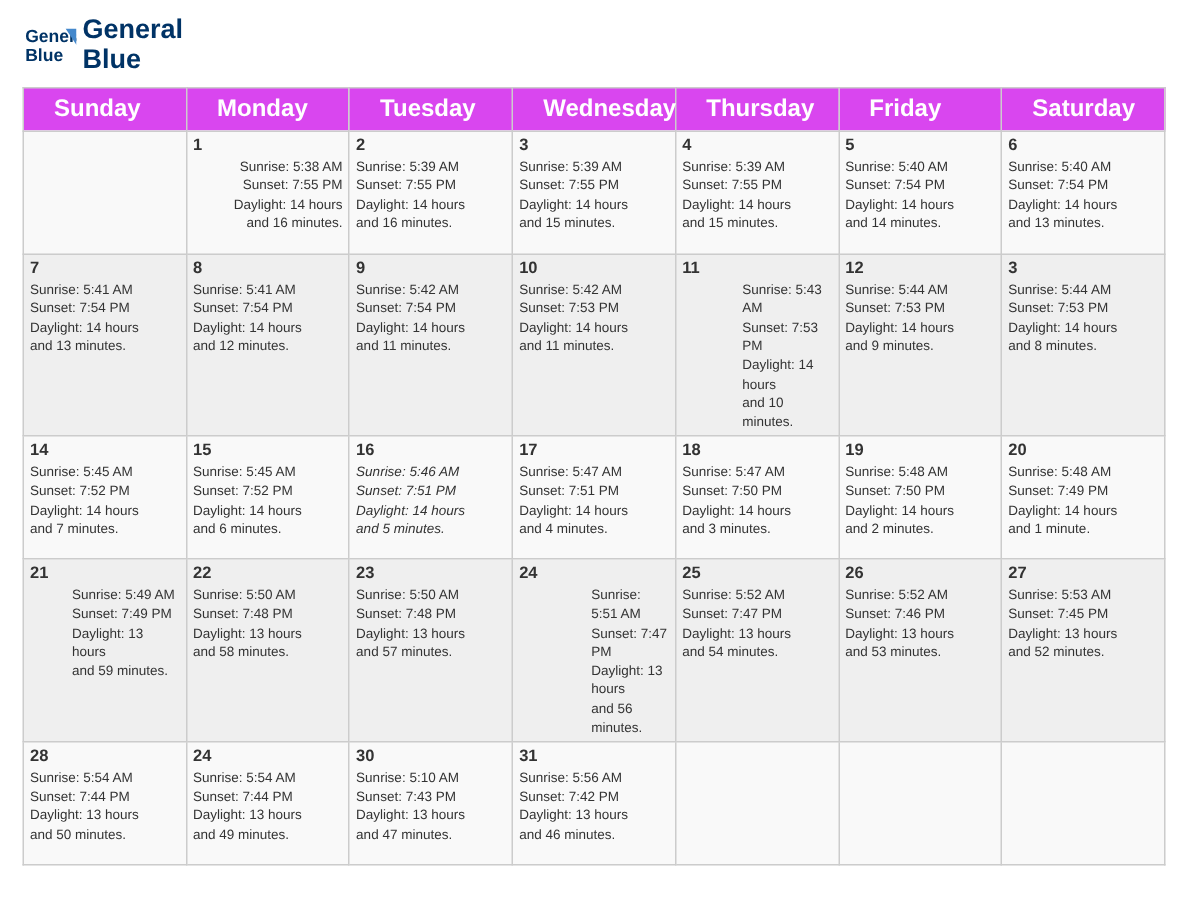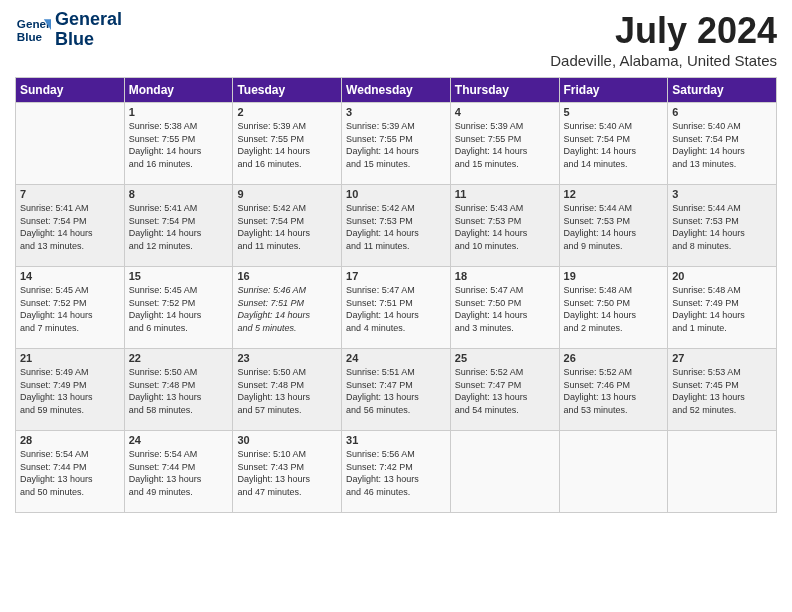--- a/index.html
+++ b/index.html
@@ -45,25 +45,25 @@
     .location {
       font-size: 15px;
       color: #333;
     }
     table {
       width: 100%;
       border-collapse: collapse;
       table-layout: fixed;
     }
     thead tr th {
-      background: #4c1d95;
+      background: #d946ef;
       color: #fff;
-      font-size: 12px;
+      font-size: 16px;
       font-weight: bold;
-      padding: 5px 4px;
+      padding: 5px 20px;
       text-align: left;
       border: 1px solid #ccc;
     }
     tbody tr td {
       vertical-align: top;
       border: 1px solid #ccc;
       padding: 3px 4px;
       font-size: 9.5px;
       color: #333;
       height: 82px;
@@ -94,44 +94,40 @@
     <svg class="logo-icon" viewBox="0 0 40 40" xmlns="http://www.w3.org/2000/svg">
       <text x="2" y="18" font-size="13" font-weight="bold" fill="#003366">General</text>
       <text x="2" y="32" font-size="13" font-weight="bold" fill="#003366">Blue</text>
       <polygon points="32,8 40,8 40,20" fill="#4488cc"></polygon>
     </svg>
     <div class="logo-text">
       <span>General</span>
       <span>Blue</span>
     </div>
   </div>
-  <div class="title-block">
-    <div class="month-title">July 2024</div>
-    <div class="location">Dadeville, Alabama, United States</div>
-  </div>
 </div>
 
 <table>
   <thead>
     <tr>
     <th>Sunday</th>
         <th>Monday</th>
         <th>Tuesday</th>
         <th>Wednesday</th>
         <th>Thursday</th>
         <th>Friday</th>
         <th>Saturday</th>
       </tr>
   </thead>
   <tbody id="calendar-body">
   <tr>
         <td></td>
         <td>
           <span class="day-num">1</span>
-          <div class="day-info" style="white-space: pre-line;">Sunrise: 5:38 AM
+          <div class="day-info" style="white-space: pre-line; text-align: right;">Sunrise: 5:38 AM
 Sunset: 7:55 PM
 Daylight: 14 hours
 and 16 minutes.</div>
         </td>
         <td>
           <span class="day-num">2</span>
           <div class="day-info" style="white-space: pre-line;">Sunrise: 5:39 AM
 Sunset: 7:55 PM
 Daylight: 14 hours
 and 16 minutes.</div>
@@ -189,21 +185,21 @@
         </td>
         <td>
           <span class="day-num">10</span>
           <div class="day-info" style="white-space: pre-line;">Sunrise: 5:42 AM
 Sunset: 7:53 PM
 Daylight: 14 hours
 and 11 minutes.</div>
         </td>
         <td>
           <span class="day-num">11</span>
-          <div class="day-info" style="white-space: pre-line;">Sunrise: 5:43 AM
+          <div class="day-info" style="white-space: pre-line; margin-left: 40px;">Sunrise: 5:43 AM
 Sunset: 7:53 PM
 Daylight: 14 hours
 and 10 minutes.</div>
         </td>
         <td>
           <span class="day-num">12</span>
           <div class="day-info" style="white-space: pre-line;">Sunrise: 5:44 AM
 Sunset: 7:53 PM
 Daylight: 14 hours
 and 9 minutes.</div>
@@ -263,42 +259,42 @@
           <span class="day-num">20</span>
           <div class="day-info" style="white-space: pre-line;">Sunrise: 5:48 AM
 Sunset: 7:49 PM
 Daylight: 14 hours
 and 1 minute.</div>
         </td>
       </tr>
       <tr>
         <td>
           <span class="day-num">21</span>
-          <div class="day-info" style="white-space: pre-line;">Sunrise: 5:49 AM
+          <div class="day-info" style="white-space: pre-line; margin-left: 28px;">Sunrise: 5:49 AM
 Sunset: 7:49 PM
 Daylight: 13 hours
 and 59 minutes.</div>
         </td>
         <td>
           <span class="day-num">22</span>
           <div class="day-info" style="white-space: pre-line;">Sunrise: 5:50 AM
 Sunset: 7:48 PM
 Daylight: 13 hours
 and 58 minutes.</div>
         </td>
         <td>
           <span class="day-num">23</span>
           <div class="day-info" style="white-space: pre-line;">Sunrise: 5:50 AM
 Sunset: 7:48 PM
 Daylight: 13 hours
 and 57 minutes.</div>
         </td>
         <td>
           <span class="day-num">24</span>
-          <div class="day-info" style="white-space: pre-line;">Sunrise: 5:51 AM
+          <div class="day-info" style="white-space: pre-line; margin-left: 48px;">Sunrise: 5:51 AM
 Sunset: 7:47 PM
 Daylight: 13 hours
 and 56 minutes.</div>
         </td>
         <td>
           <span class="day-num">25</span>
           <div class="day-info" style="white-space: pre-line;">Sunrise: 5:52 AM
 Sunset: 7:47 PM
 Daylight: 13 hours
 and 54 minutes.</div>

